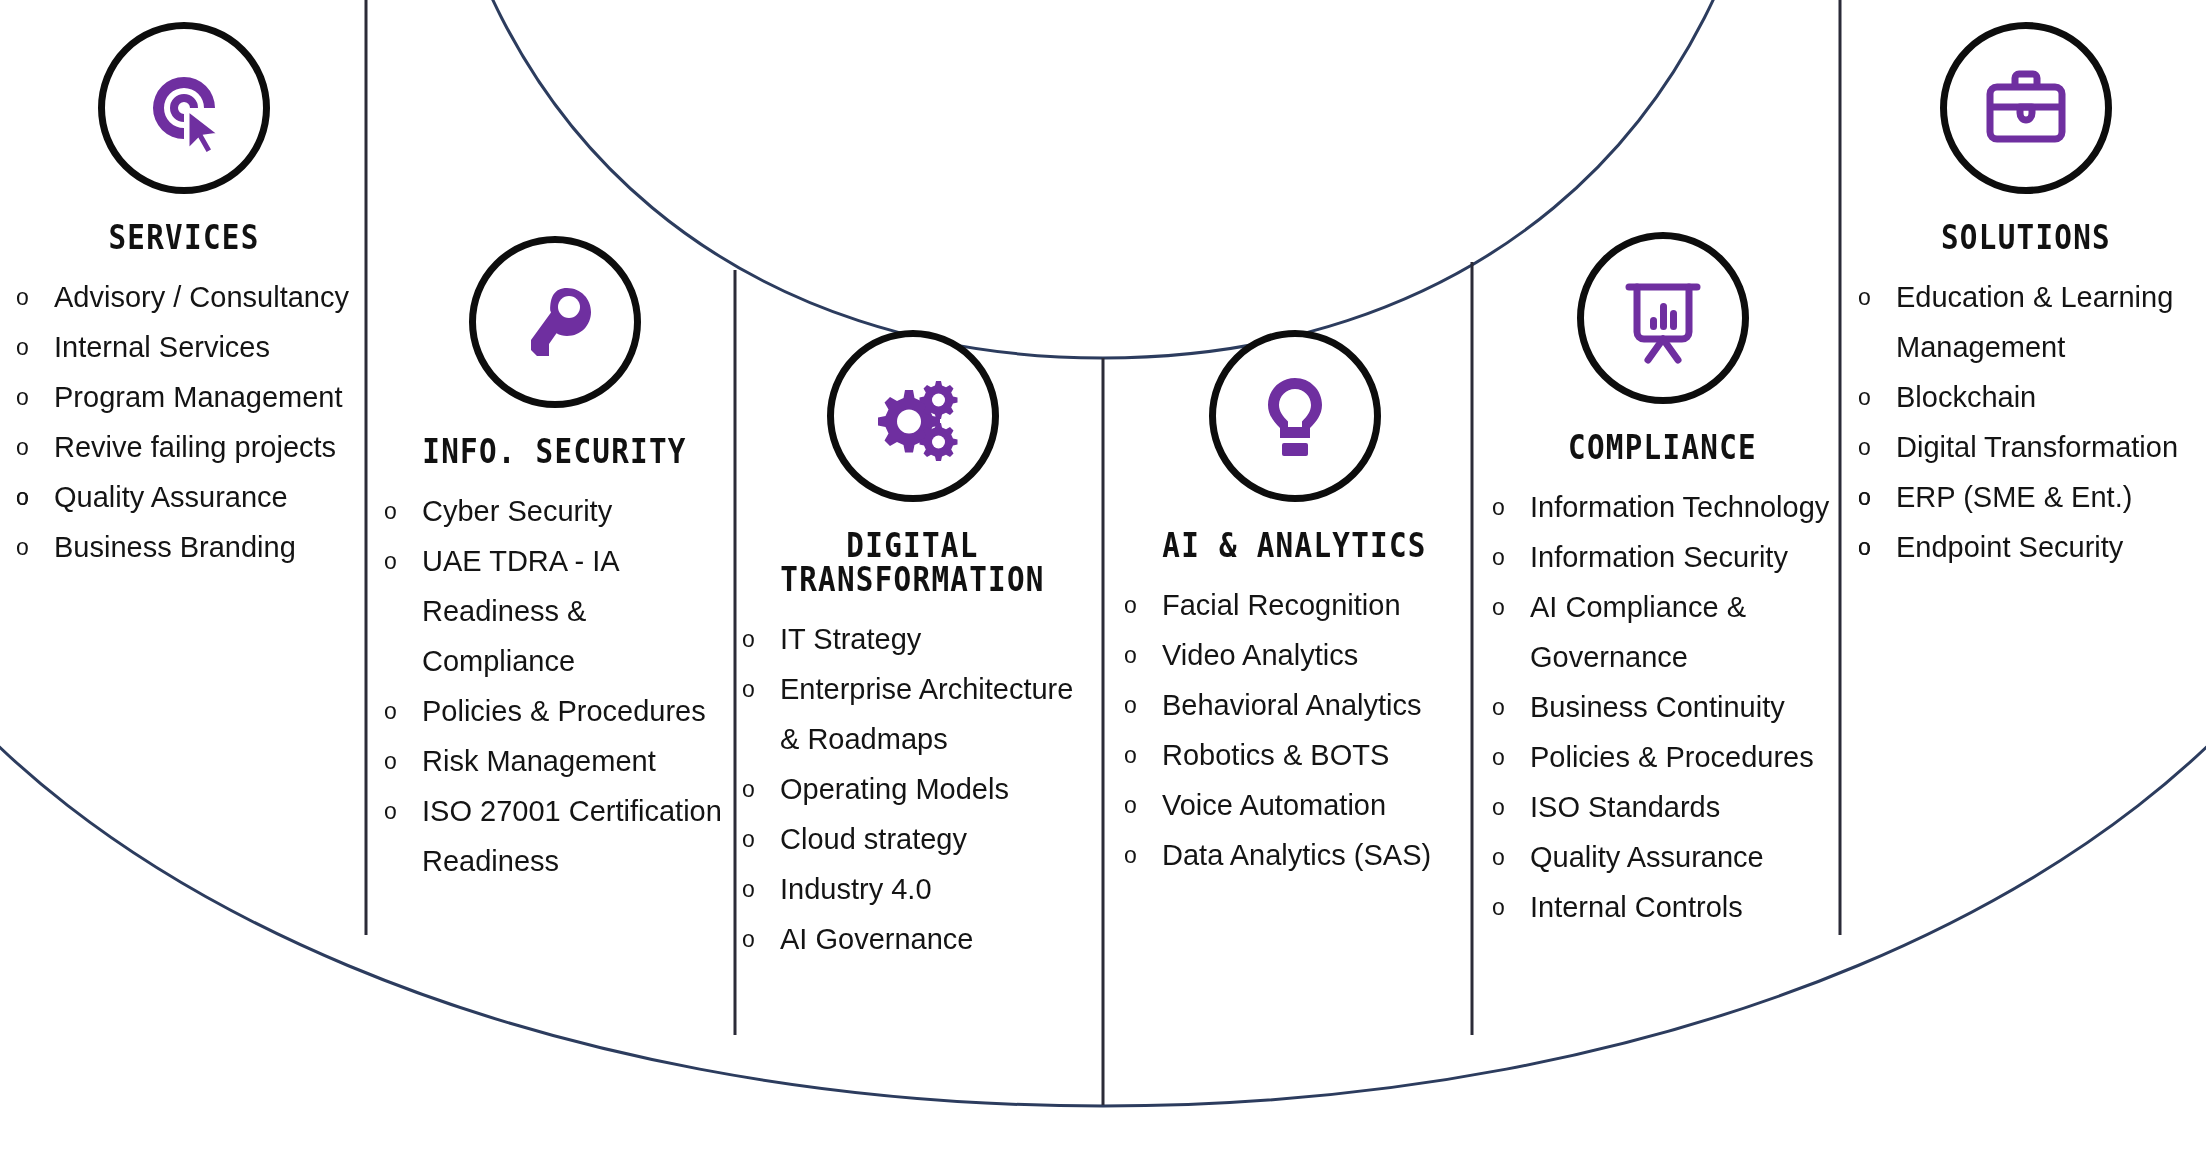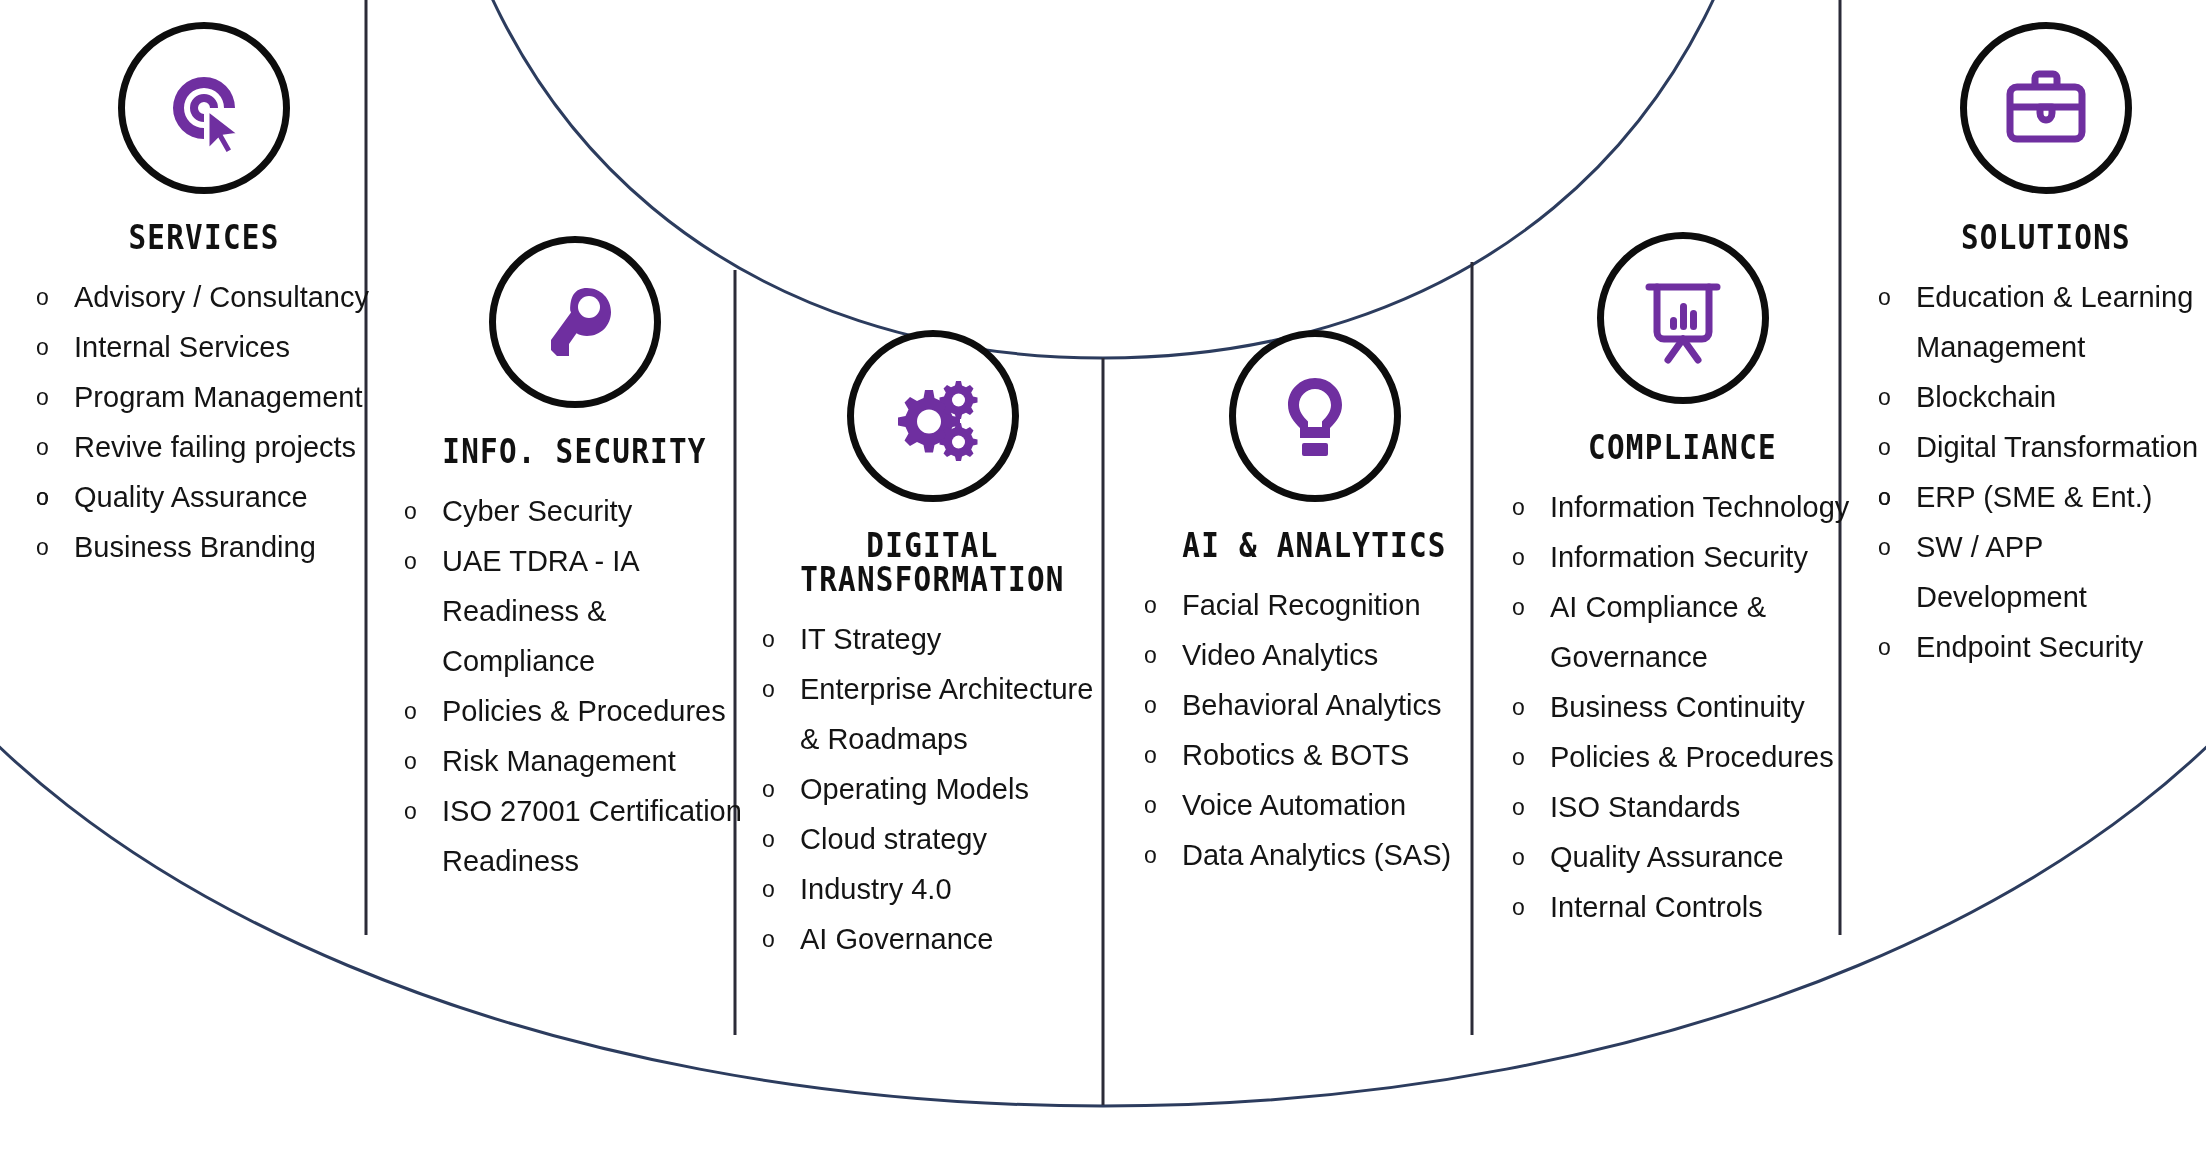--- a/index.html
+++ b/index.html
@@ -9,21 +9,21 @@
     font-family:"Liberation Sans", sans-serif;
     overflow:hidden;
     position:relative;
   }
   #stage{position:absolute;left:0;top:0;width:2206px;height:1163px;}
 
   
   #bg{position:absolute;left:0;top:0;width:2206px;height:1163px;z-index:0;}
 
   
-  .col{position:absolute;z-index:2;margin-left:20px;}
+  .col{position:absolute;z-index:2;}
 
   .badge{
     width:172px;height:172px;border-radius:50%;
     border:7px solid #0d0d0d;background:#fff;
     display:flex;align-items:center;justify-content:center;
     box-sizing:border-box;
     margin:0 auto;
   }
   .badge svg{display:block;}
 
@@ -202,18 +202,18 @@
         </g>
       </svg>
     </div>
     <div class="cat-title">SOLUTIONS</div>
     <ul class="items">
       <li><span class="bullet">o</span><span>Education &amp; Learning Management</span></li>
       <li><span class="bullet">o</span><span>Blockchain</span></li>
       <li><span class="bullet">o</span><span>Digital Transformation</span></li>
       <li><span class="bullet">o</span></li>
       <li><span class="bullet">o</span><span>ERP (SME &amp; Ent.)</span></li>
-      <li><span class="bullet">o</span><span>SW / APP Development</span></li>
+      <li><span class="bullet">o</span></li>
       <li><span class="bullet">o</span><span>Endpoint Security</span></li>
     </ul>
   </div>
 
 </div>
 
 </body></html>

